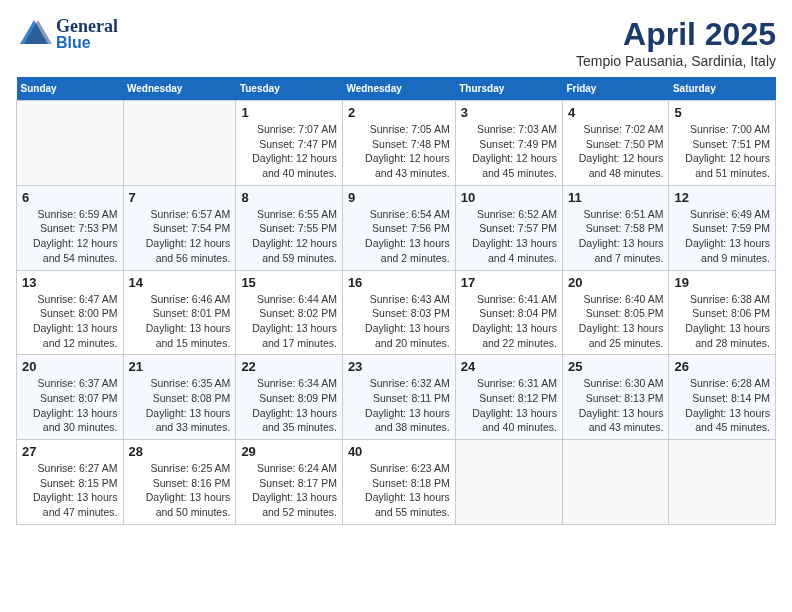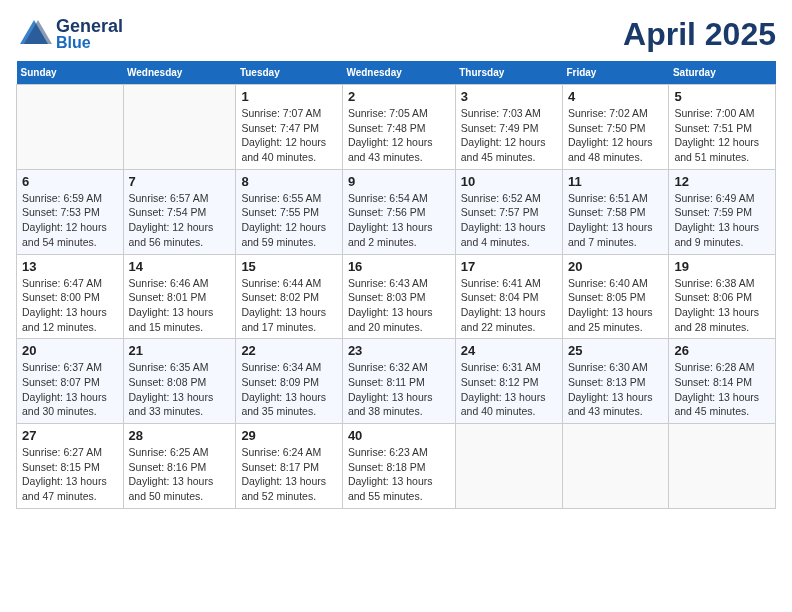--- a/index.html
+++ b/index.html
@@ -55,20 +55,21 @@
       font-weight: bold;
       font-size: 13px;
       color: #222;
       display: block;
       margin-bottom: 2px;
     }
     .day-info {
       color: #333;
       font-size: 10.5px;
       line-height: 1.4;
+      text-align: right;
     }
     tr:nth-child(even) td {
       background-color: #f5f8ff;
     }
     tr:nth-child(even) td.empty {
       background-color: #f0f0f0;
     }
     .logo-wrapper {
       display: flex;
       align-items: center;
@@ -76,20 +77,21 @@
     }
     .logo-text-group {
       display: flex;
       flex-direction: column;
     }
     .logo-line1 {
       font-size: 18px;
       font-weight: bold;
       color: #1a3a6b;
       line-height: 1;
+      font-family: Liberation Serif, serif;
     }
     .logo-line2 {
       font-size: 16px;
       font-weight: bold;
       color: #1a6bbf;
       line-height: 1;
     }
   </style>
 </head>
 <body>
@@ -100,20 +102,21 @@
       <polygon points="18,4 32,28 4,28" fill="#1a6bbf" opacity="0.85"></polygon>
       <polygon points="22,4 36,28 8,28" fill="#1a3a6b" opacity="0.5"></polygon>
     </svg>
     <div class="logo-text-group">
       <span class="logo-line1">General</span>
       <span class="logo-line2">Blue</span>
     </div>
   </div>
   <div class="title-section">
     <div class="main-title">April 2025</div>
+    <div class="subtitle">Tempio Pausania, Sardinia, Italy</div>
   </div>
 </div>
 
 <table>
   <thead>
     <tr>
     <th>Sunday</th>
         <th>Wednesday</th>
         <th>Tuesday</th>
         <th>Wednesday</th>

